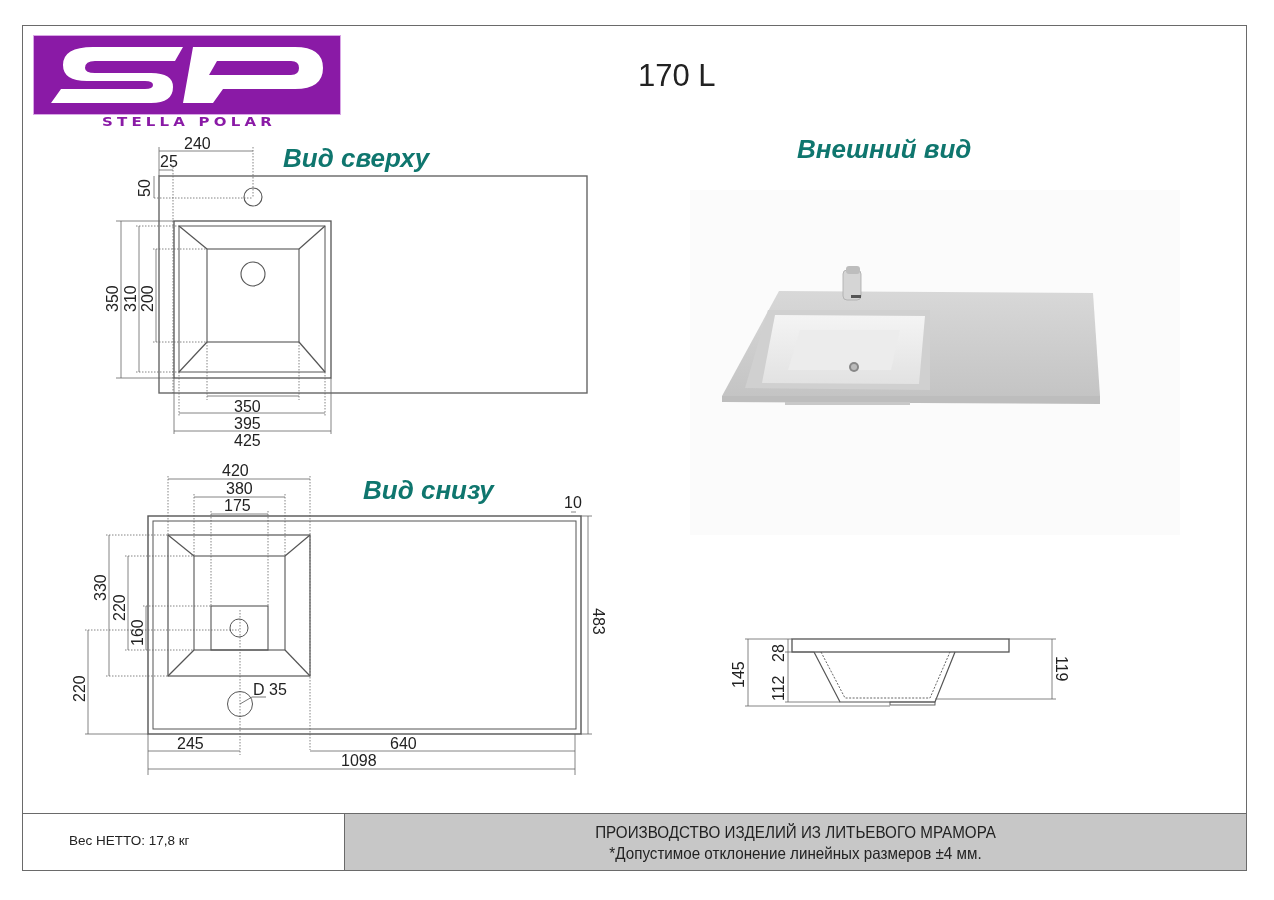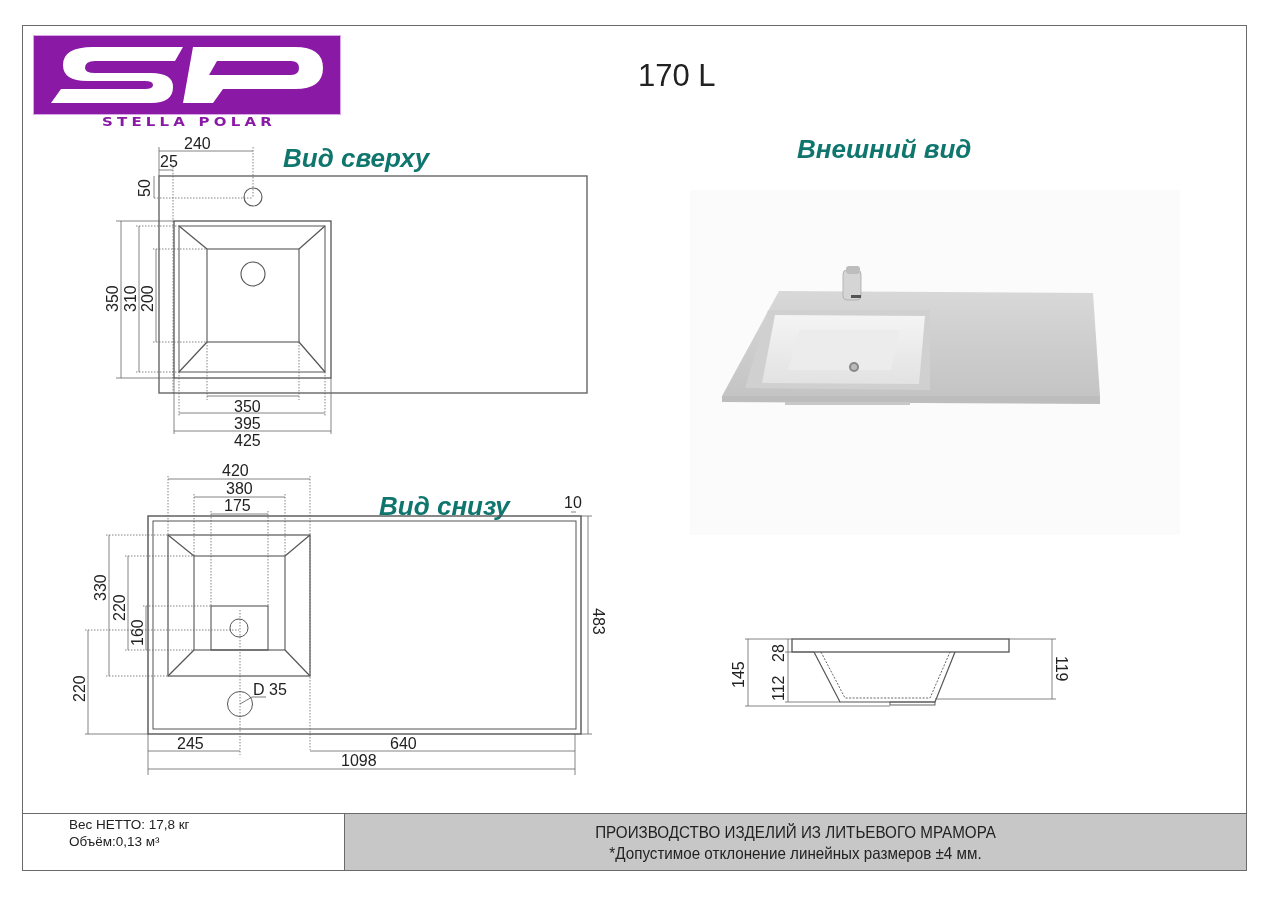--- a/index.html
+++ b/index.html
@@ -14,21 +14,21 @@
     .logo-name { position:absolute; left:6px; top:80px; width:300px; text-align:center;
                  font-family:"DejaVu Sans", sans-serif; font-weight:bold; font-size:15px;
                  letter-spacing:4.2px; color:#8a1aa6; transform:scaleY(0.78); transform-origin:top left; }
     .model { position:absolute; left:638px; top:58px; font-size:31px; color:#222; }
     .view-title { position:absolute; font-weight:bold; font-style:italic; font-size:26px; color:#0f766e; }
     svg.drawing { position:absolute; left:0; top:0; width:1274px; height:900px; }
     .dim { font-family:"Liberation Sans", sans-serif; font-size:16px; fill:#222; }
     .photo { position:absolute; left:690px; top:190px; width:490px; height:345px; background:#fbfbfb; }
     .footer-left { position:absolute; left:23px; top:813px; width:322px; height:57px;
                    border-top:1px solid #6a6a6a; border-right:1px solid #6a6a6a; box-sizing:border-box;
-                   padding:2px 0 0 46px; font-size:13.5px; line-height:17px; color:#222; }
+                   padding:18px 0 0 46px; font-size:13.5px; line-height:17px; color:#222; }
     .footer-right { position:absolute; left:345px; top:813px; width:901px; height:57px;
                     background:#c7c7c7; border-top:1px solid #6a6a6a; box-sizing:border-box;
                     text-align:center; font-size:16.5px; line-height:21px; padding-top:8px; color:#222; }
     .footer-right span { display:block; transform:scaleX(0.92); }
   </style>
 </head>
 <body>
 
 <div class="frame"></div>
 
@@ -40,21 +40,21 @@
 
     <path d="M160 12 L262 12 Q290 12 290 33 Q290 54 262 54 L190 54 L180 68 L150 68 Z M184 26 L176 40 L258 40 Q266 40 266 33 Q266 26 258 26 Z" fill="#ffffff" fill-rule="evenodd"></path>
   </svg>
   <div class="logo-name">STELLA POLAR</div>
 </div>
 
 <div class="model">170 L</div>
 
 <div class="view-title" style="left:283px; top:143px;">Вид сверху</div>
 <div class="view-title" style="left:797px; top:134px;">Внешний вид</div>
-<div class="view-title" style="left:379px; top:475px;margin-top:16px;">Вид снизу</div>
+<div class="view-title" style="left:363px; top:475px;">Вид снизу</div>
 
 <div class="photo">
   <svg width="490" height="345" viewBox="0 0 490 345">
     <defs>
       <linearGradient id="top" x1="0" y1="0" x2="0" y2="1">
         <stop offset="0" stop-color="#d8d8d8"></stop>
           <stop offset="1" stop-color="#c4c4c4"></stop>
       </linearGradient>
       <linearGradient id="bowl" x1="0" y1="0" x2="0" y2="1">
         <stop offset="0" stop-color="#f4f4f4"></stop>
@@ -216,18 +216,17 @@
   <g class="dims-section">
     <text class="dim" transform="translate(744,688) rotate(-90)">145</text>
     <text class="dim" transform="translate(784,662) rotate(-90)">28</text>
     <text class="dim" transform="translate(784,701) rotate(-90)">112</text>
     <text class="dim" transform="translate(1056,656) rotate(90)">119</text>
   </g>
 </svg>
 
 <div class="footer-left">
   <div>Вес НЕТТО: 17,8 кг</div>
-  <div>Объём:0,13 м³</div>
 </div>
 <div class="footer-right">
   <span>ПРОИЗВОДСТВО ИЗДЕЛИЙ ИЗ ЛИТЬЕВОГО МРАМОРА</span>
   <span>*Допустимое отклонение линейных размеров ±4 мм.</span>
 </div>
 
 </body></html>

